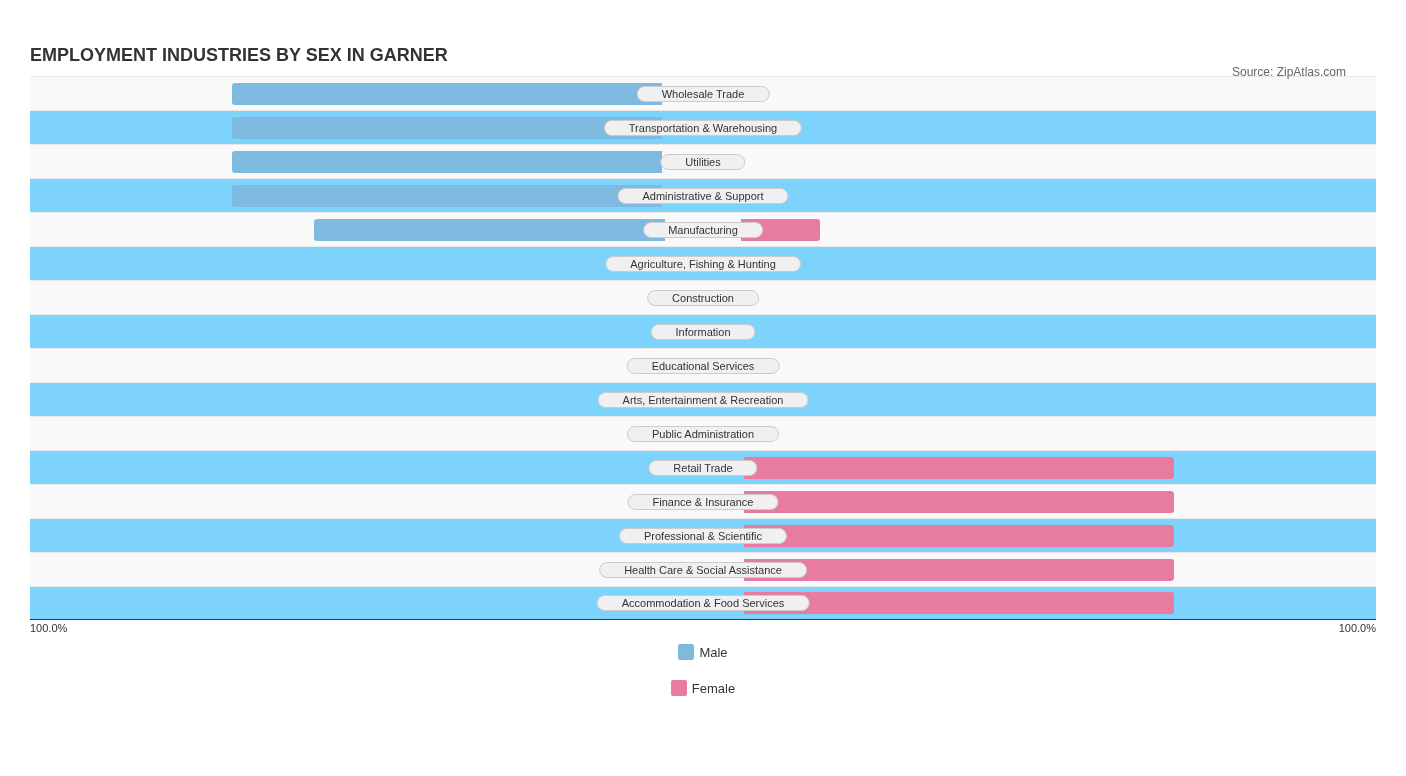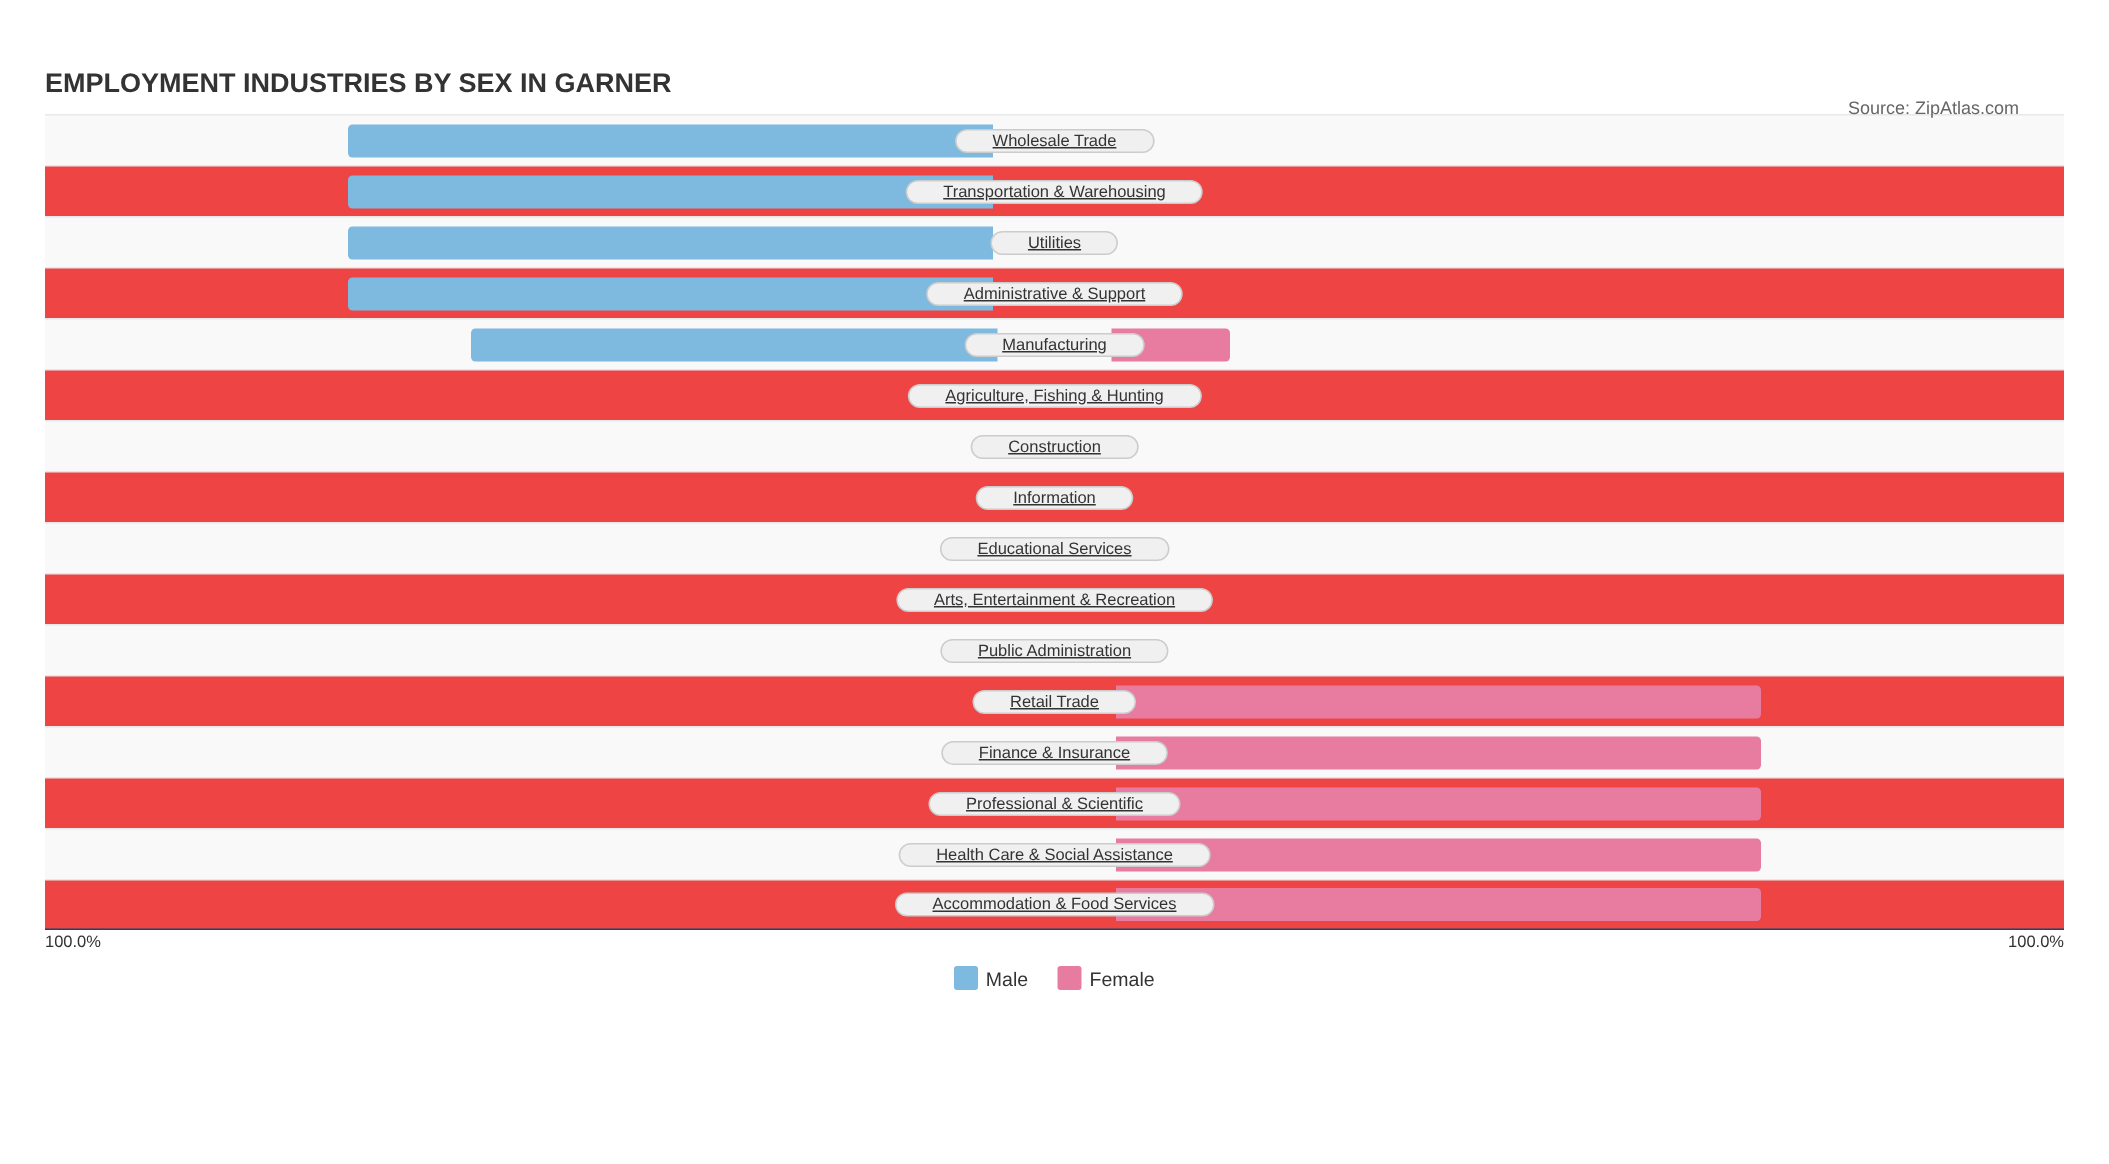--- a/index.html
+++ b/index.html
@@ -26,21 +26,21 @@
     }
     .chart-container {
       margin-top: 10px;
       width: 100%;
     }
     .bar-row {
       display: flex;
       align-items: center;
       height: 34px;
       border-top: 1px solid #e8e8e8;
-      background: #ef4444;
+      background: #7dd3fc;
     }
     .bar-row:last-of-type {
       border-bottom: 1px solid #0c4a6e;
     }
     .bar-row:nth-child(odd) {
       background: #f9f9f9;
     }
     .left-section {
       display: flex;
       align-items: center;
@@ -101,38 +101,38 @@
       left: 50%;
       transform: translateX(-50%);
       background: #f0f0f0;
       border: 1px solid #ccc;
       border-radius: 10px;
       padding: 1px 24px;
       font-size: 11px;
       color: #333;
       white-space: nowrap;
       z-index: 10;
-      text-decoration: underline;
     }
     .center-label-container {
       position: relative;
       width: 0;
       display: flex;
       justify-content: center;
       align-items: center;
       height: 100%;
     }
     .legend {
       display: flex;
       justify-content: center;
       align-items: center;
       gap: 20px;
       margin-top: 8px;
       font-size: 13px;
       color: #333;
+      flex-direction: column;
     }
     .legend-item {
       display: flex;
       align-items: center;
       gap: 5px;
     }
     .legend-box {
       width: 16px;
       height: 16px;
       border-radius: 2px;

